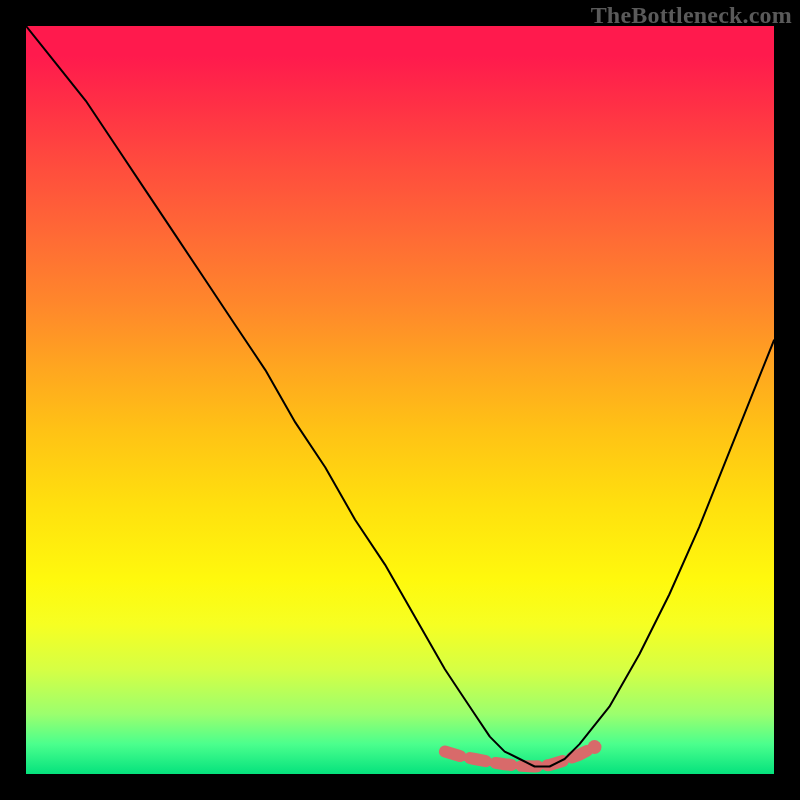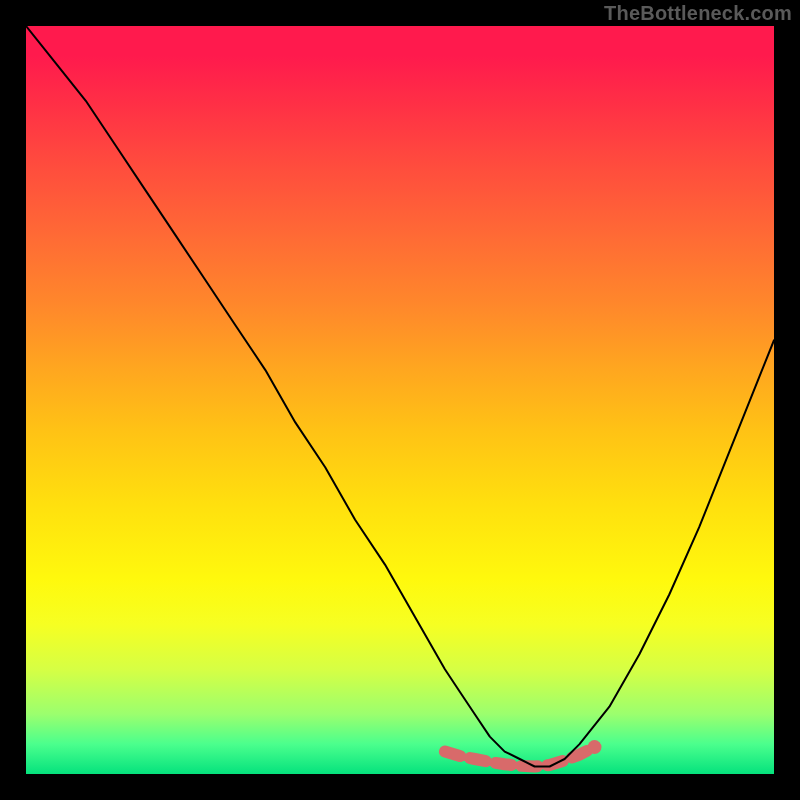--- a/index.html
+++ b/index.html
@@ -7,22 +7,22 @@
   .frame {
     width: 800px;
     height: 800px;
     background: #000;
     position: relative;
   }
   .watermark {
     position: absolute;
     top: 2px;
     right: 8px;
-    font-family: Liberation Sans, sans-serif;
-    font-size: 20px;
+    font-family: Liberation Serif, serif;
+    font-size: 24px;
     font-weight: bold;
     color: #5a5a5a;
     letter-spacing: 0.2px;
     z-index: 10;
   }
   .plot-area {
     position: absolute;
     left: 26px;
     top: 26px;
     width: 748px;

